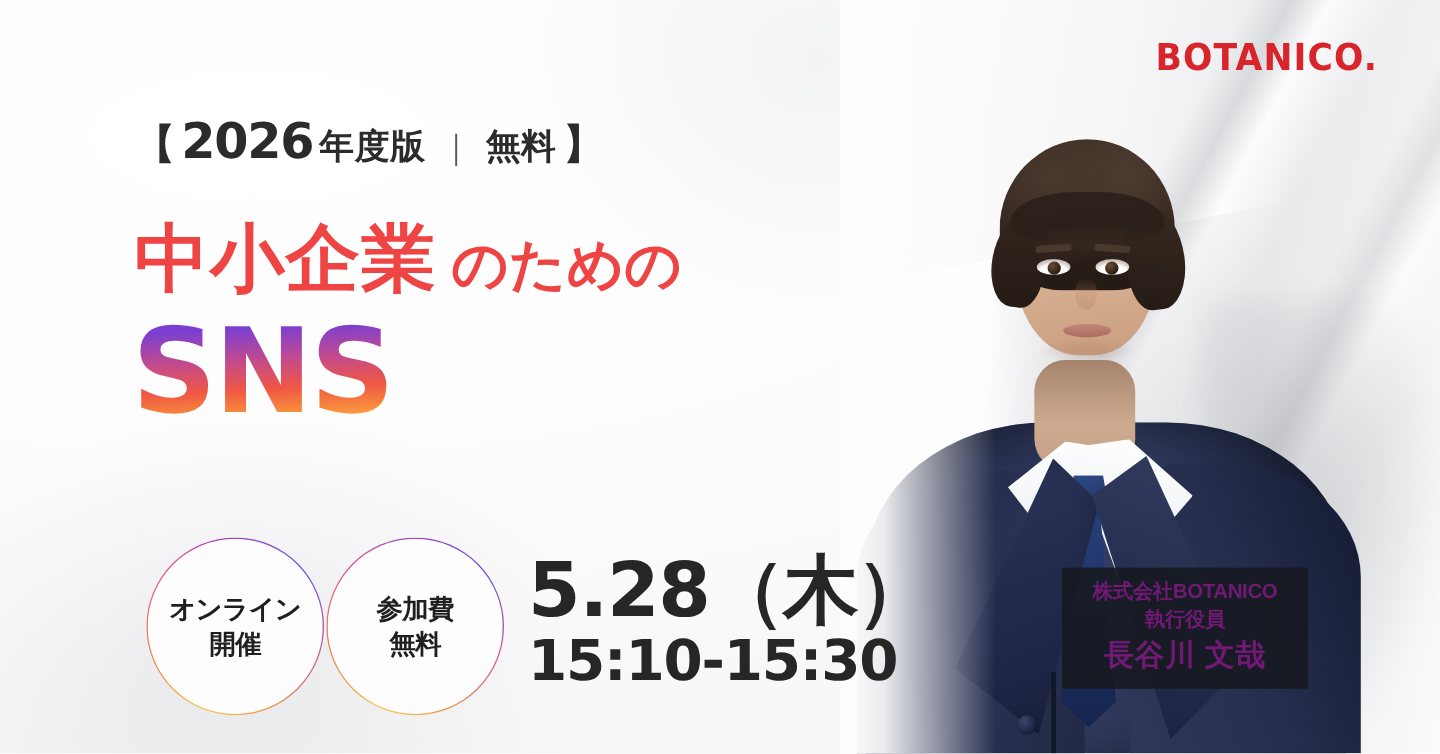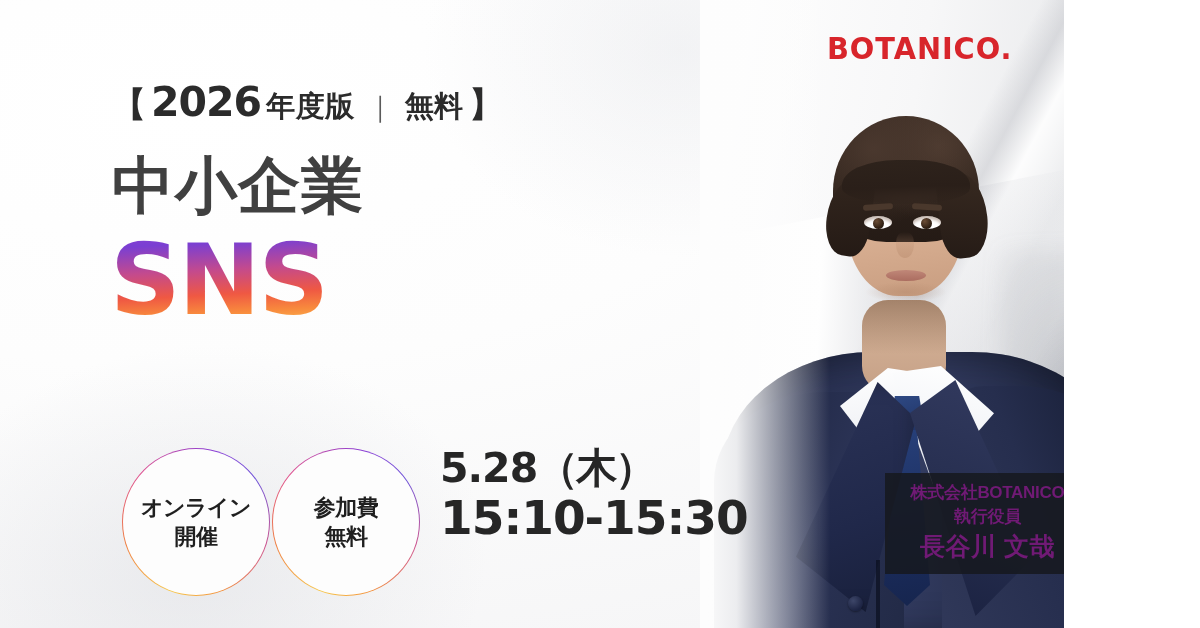--- a/index.html
+++ b/index.html
@@ -7,21 +7,21 @@
     margin: 0;
     padding: 0;
     background: #ffffff;
   }
   body {
     font-family: "Liberation Sans", "DejaVu Sans", sans-serif;
   }
 
   .banner {
     position: relative;
-    width: 1064px;
+    width: 1200px;
     height: 628px;
     overflow: hidden;
     background: #fdfdfd;
   }
 
   
   .bg-base {
     position: absolute;
     inset: 0;
     background:
@@ -321,37 +321,37 @@
     align-items: baseline;
     color: #2b2b2b;
     font-weight: 700;
     margin-bottom: 16px;
     white-space: nowrap;
   }
   .eyebrow .brk { font-size: 34px; font-weight: 700; }
   .eyebrow .yr {
     font-size: 41px;
     letter-spacing: -1px;
-    margin: 0 5px;
+    margin: 16px 5px;
     font-family: "DejaVu Sans", sans-serif;
   }
   .eyebrow .jp { font-size: 29px; letter-spacing: .5px; }
   .eyebrow .sep {
     font-size: 27px;
     font-weight: 400;
     margin: 0 12px;
     color: #5a5a5a;
   }
   .eyebrow .free { font-size: 29px; }
   .eyebrow .brk.r { margin-left: 6px; }
 
   .line-2 {
     display: flex;
     align-items: baseline;
-    color: #404040;
+    color: #ef4444;
     margin-bottom: 4px;
     white-space: nowrap;
   }
   .line-2 .big { font-size: 62px; font-weight: 700; letter-spacing: 1px; }
   .line-2 .small { font-size: 47px; font-weight: 700; margin-left: 12px; }
 
   .line-3 {
     display: flex;
     align-items: center;
     margin: -2px 0 -2px -4px;
@@ -424,25 +424,26 @@
   .badge-2 { left: 154px; }
   .badge span { display: block; }
 
   .date-block {
     margin-left: 22px;
     padding-top: 4px;
     color: #262626;
     font-family: "DejaVu Sans", sans-serif;
   }
   .date-main {
-    font-size: 41px;
+    font-size: 63px;
     font-weight: 700;
     letter-spacing: -1px;
     line-height: 1.02;
     white-space: nowrap;
+    margin-top: 12px;
   }
   .date-main .dow { letter-spacing: -2px; }
   .date-time {
     font-size: 47px;
     font-weight: 700;
     letter-spacing: -1px;
     line-height: 1.1;
     margin-top: 2px;
     white-space: nowrap;
   }
@@ -516,20 +517,21 @@
       <span class="brk">【</span>
       <span class="yr">2026</span>
       <span class="jp">年度版</span>
       <span class="sep">｜</span>
       <span class="free">無料</span>
       <span class="brk r">】</span>
     </div>
 
     <div class="line-2">
       <span class="big">中小企業</span>
+      <span class="small">のための</span>
     </div>
 
     <div class="line-3">
       <span class="sns">SNS</span>
     </div>
 
   </div>
 
   <div class="bottom-row">
     <div class="badges">

